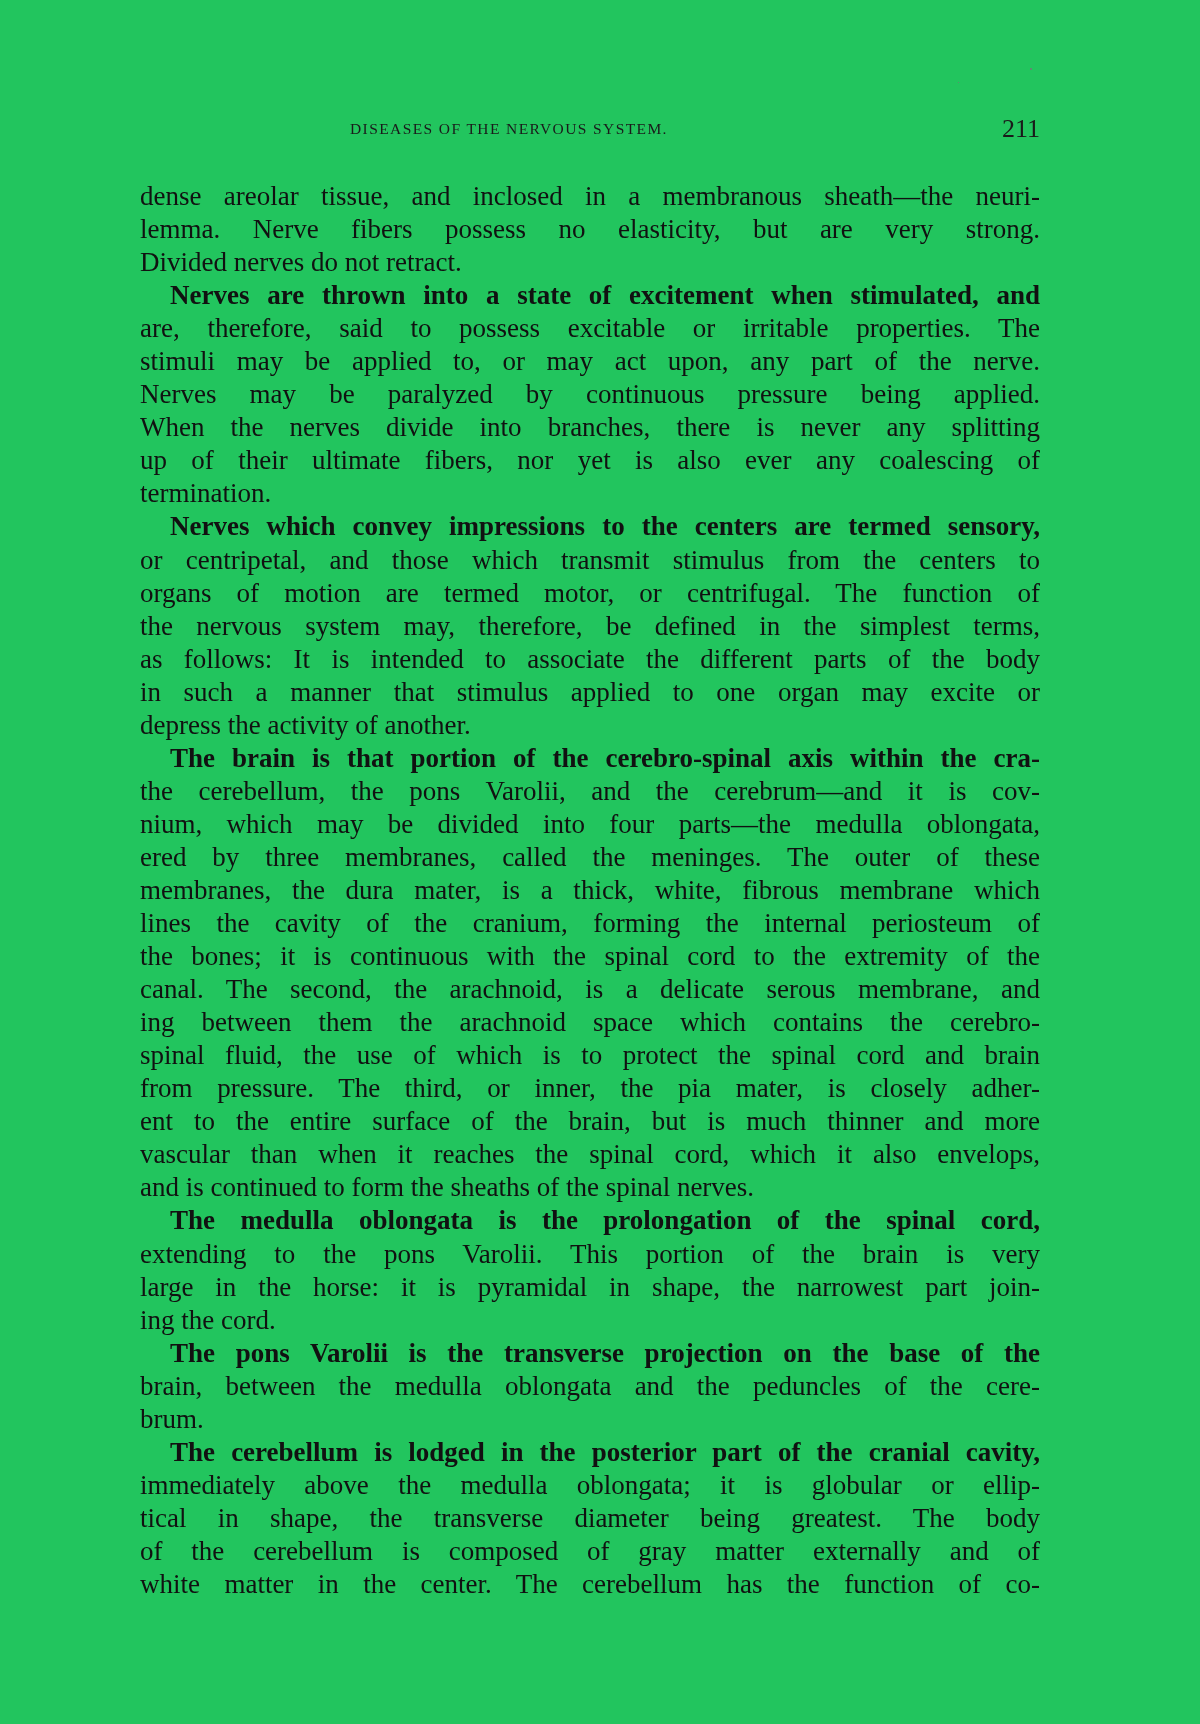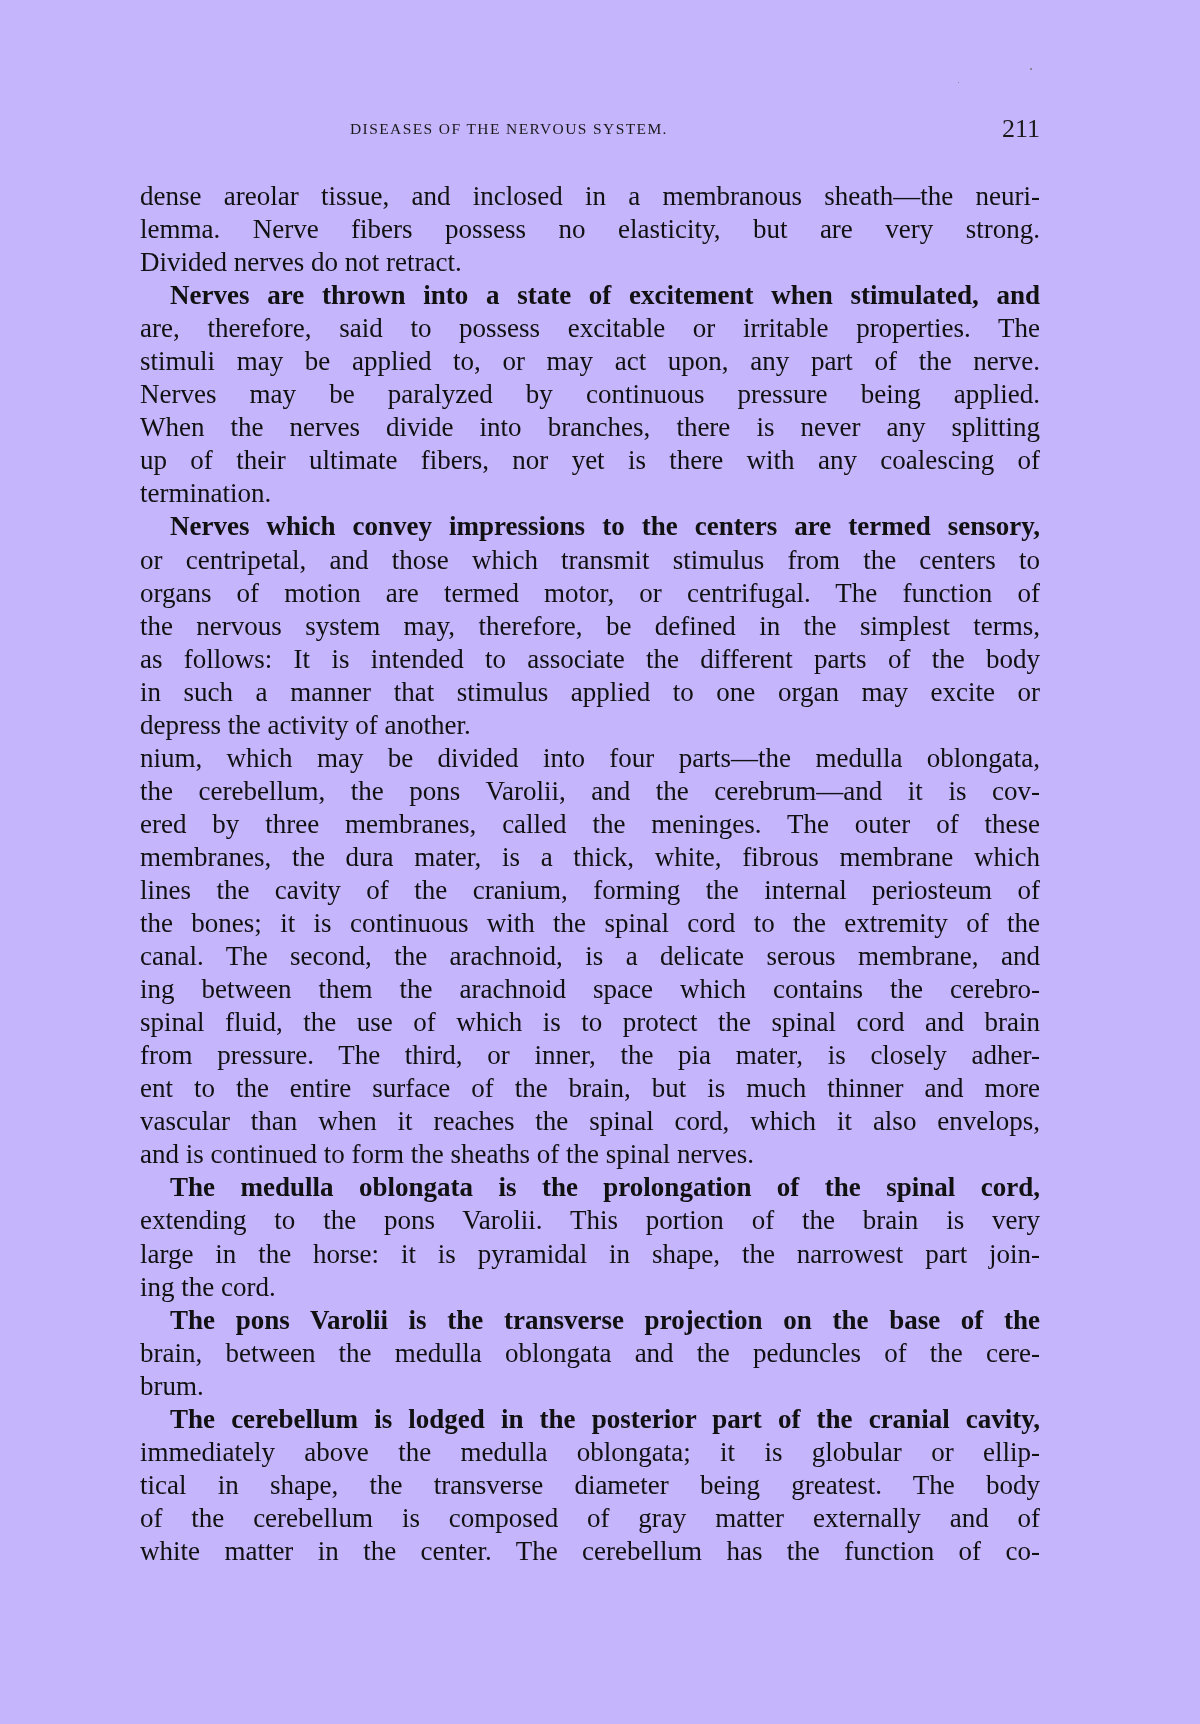--- a/index.html
+++ b/index.html
@@ -1,17 +1,17 @@
 <!DOCTYPE html>
 <html><head>
 <meta charset="utf-8">
 <style>
   html, body { margin: 0; padding: 0; background: #ffffff; }
   body { width: 1200px; height: 1724px; position: relative; overflow: hidden; }
-  .page { position: absolute; left: 0; top: 0; width: 1200px; height: 1724px; background: #c4b5fd; }
+  .page { position: absolute; left: 0; top: 0; width: 1200px; height: 1724px; background: #22c55e; }
   .running-head {
     position: absolute; top: 112px; left: 140px; width: 900px; height: 36px;
     font-family: "Liberation Serif", "DejaVu Serif", serif; color: #1a1a1a;
   }
   .running-title {
     position: absolute; left: 210px; top: 8px;
     font-size: 17px; letter-spacing: 1.6px; font-variant: small-caps; text-transform: lowercase;
   }
   .running-title { text-transform: none; font-variant: normal; font-size: 15.5px; letter-spacing: 1.4px; }
   .page-number {
@@ -47,35 +47,36 @@
         <span class="line">dense areolar tissue, and inclosed in a membranous sheath—the neuri-</span>
         <span class="line">lemma.  Nerve fibers possess no elasticity, but are very strong.</span>
         <span class="line last">Divided nerves do not retract.</span>
       </div>
       <div>
         <span class="line indent">Nerves are thrown into a state of excitement when stimulated, and</span>
         <span class="line">are, therefore, said to possess excitable or irritable properties.  The</span>
         <span class="line">stimuli may be applied to, or may act upon, any part of the nerve.</span>
         <span class="line">Nerves may be paralyzed by continuous pressure being applied.</span>
         <span class="line">When the nerves divide into branches, there is never any splitting</span>
-        <span class="line">up of their ultimate fibers, nor yet is there with any coalescing of</span>
+        <span class="line">up of their ultimate fibers, nor yet is also ever any coalescing of</span>
         <span class="line last">termination.</span>
       </div>
       <div>
         <span class="line indent">Nerves which convey impressions to the centers are termed sensory,</span>
         <span class="line">or centripetal, and those which transmit stimulus from the centers to</span>
         <span class="line">organs of motion are termed motor, or centrifugal.  The function of</span>
         <span class="line">the nervous system may, therefore, be defined in the simplest terms,</span>
         <span class="line">as follows: It is intended to associate the different parts of the body</span>
         <span class="line">in such a manner that stimulus applied to one organ may excite or</span>
         <span class="line last">depress the activity of another.</span>
       </div>
       <div>
+        <span class="line indent">The brain is that portion of the cerebro-spinal axis within the cra-</span>
+        <span class="line">the cerebellum, the pons Varolii, and the cerebrum—and it is cov-</span>
         <span class="line">nium, which may be divided into four parts—the medulla oblongata,</span>
-        <span class="line">the cerebellum, the pons Varolii, and the cerebrum—and it is cov-</span>
         <span class="line">ered by three membranes, called the meninges.  The outer of these</span>
         <span class="line">membranes, the dura mater, is a thick, white, fibrous membrane which</span>
         <span class="line">lines the cavity of the cranium, forming the internal periosteum of</span>
         <span class="line">the bones; it is continuous with the spinal cord to the extremity of the</span>
         <span class="line">canal.  The second, the arachnoid, is a delicate serous membrane, and</span>
         <span class="line">ing between them the arachnoid space which contains the cerebro-</span>
         <span class="line">spinal fluid, the use of which is to protect the spinal cord and brain</span>
         <span class="line">from pressure.  The third, or inner, the pia mater, is closely adher-</span>
         <span class="line">ent to the entire surface of the brain, but is much thinner and more</span>
         <span class="line">vascular than when it reaches the spinal cord, which it also envelops,</span>

